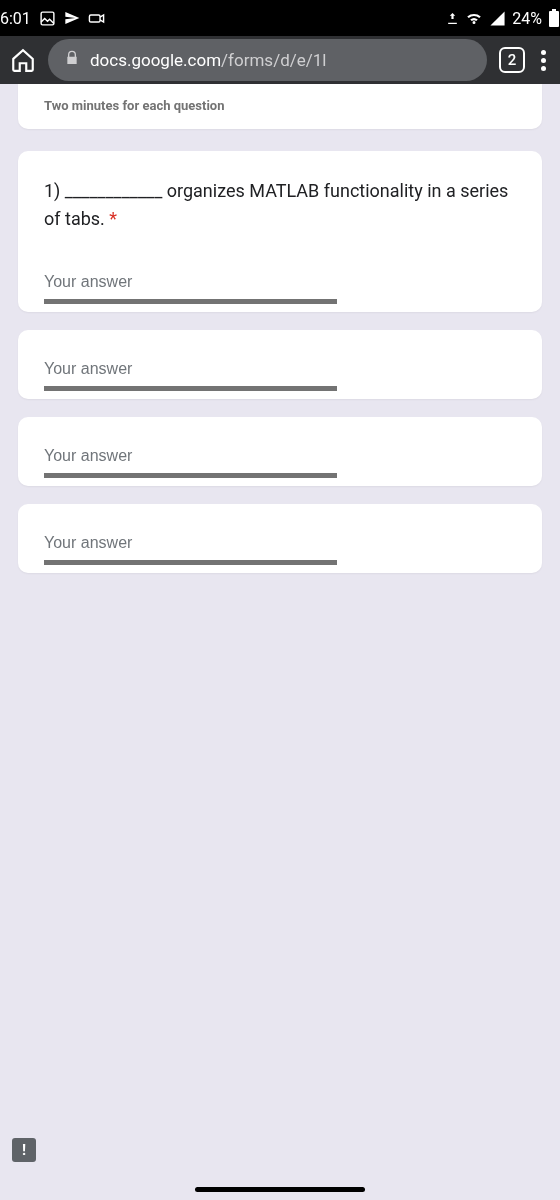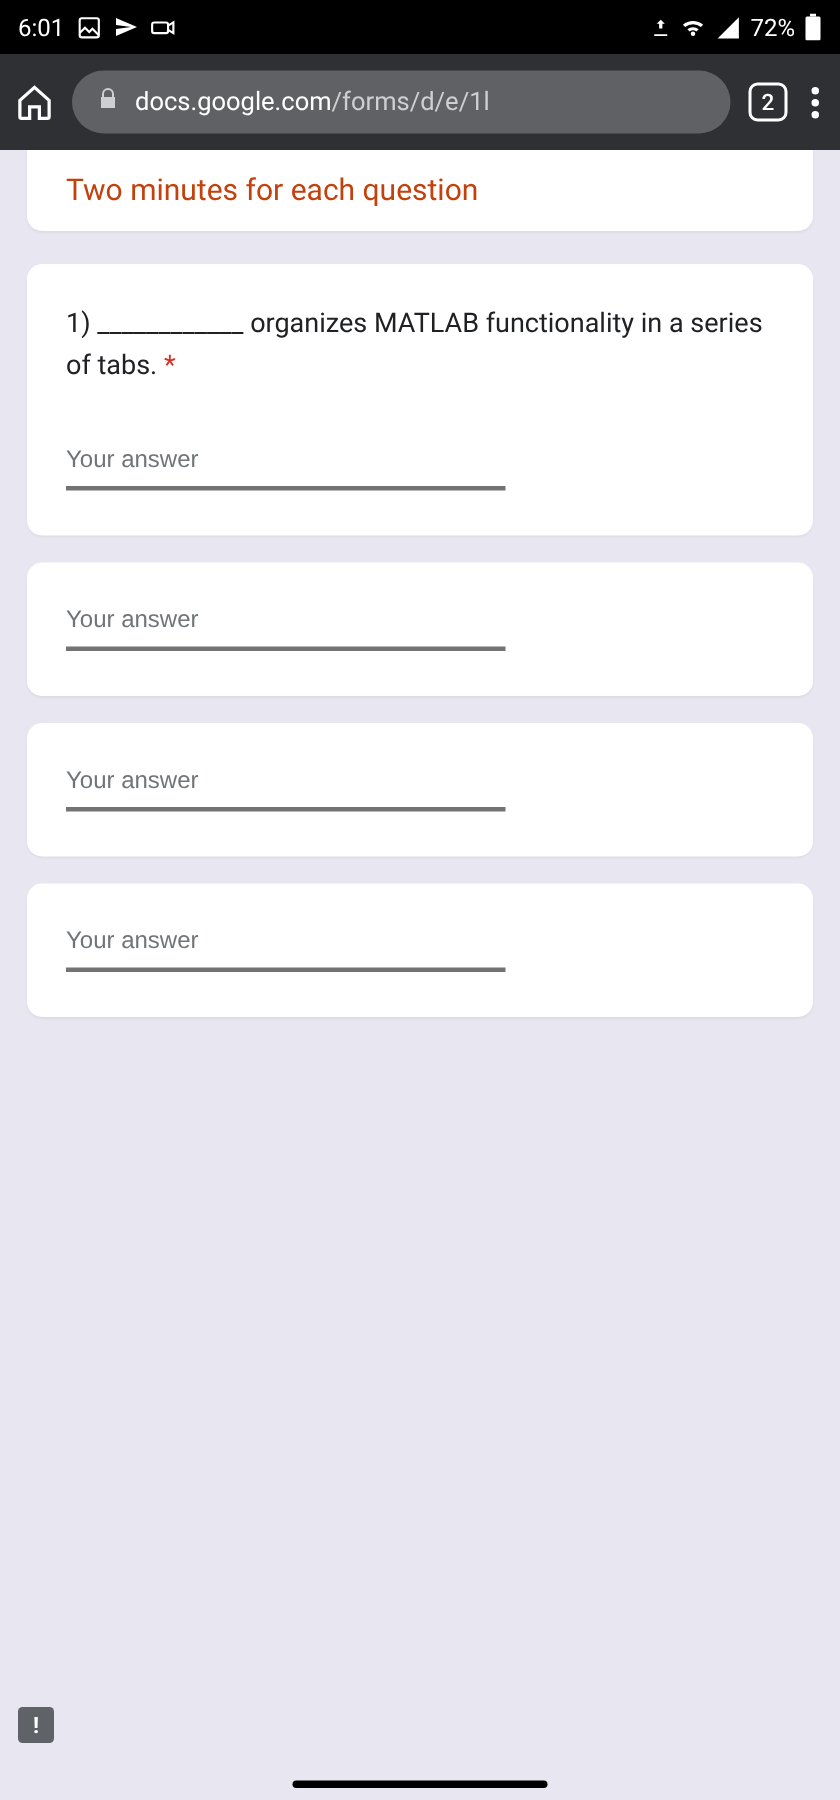--- a/index.html
+++ b/index.html
@@ -11,29 +11,29 @@
       overflow: hidden;
       position: relative;
     }
     .status-bar {
       background: #000;
       color: #fff;
       height: 36px;
       display: flex;
       justify-content: space-between;
       align-items: center;
-      padding: 0 12px;
+      padding: 0 0;
       font-size: 16px;
     }
     .status-left { display: flex; align-items: center; gap: 8px; }
     .status-right { display: flex; align-items: center; gap: 6px; }
     .status-icon { display: inline-flex; align-items: center; }
     .browser-bar {
       background: #2f3033;
-      height: 64px;
+      height: 48px;
       display: flex;
       align-items: center;
       padding: 0 10px;
       gap: 12px;
     }
     .home-btn { color: #fff; display: flex; align-items: center; }
     .url-pill {
       flex: 1;
       background: #5f6165;
       border-radius: 22px;
@@ -56,40 +56,40 @@
       color: #fff;
       display: flex; align-items: center; justify-content: center;
       font-size: 15px; font-weight: 500;
     }
     .more-btn { color:#fff; display:flex; flex-direction:column; gap:3px; padding:4px; }
     .more-btn span { width:5px; height:5px; background:#fff; border-radius:50%; }
     .content { padding: 0 18px; }
     .card {
       background: #fff;
       border-radius: 10px;
-      padding: 26px 26px 30px;
+      padding: 26px 26px 8px;
       margin-bottom: 18px;
       box-shadow: 0 1px 2px rgba(0,0,0,.05);
     }
     .header-card {
       border-radius: 0 0 10px 10px;
       padding: 14px 26px 16px;
       margin-bottom: 22px;
     }
-    .subtitle { font-size: 20px; color:#c2410c; }
+    .subtitle { font-size: 13px; color:#737373;font-weight:bold; }
     .question {
       font-size: 18px;
       color: #202124;
       line-height: 1.55;
       margin-bottom: 36px;
     }
     .req { color: #d93025; }
     .answer-field {
       border: none;
-      border-bottom: 3px solid #737373;
+      border-bottom: 5px solid #737373;
       font-size: 16px;
       color: #70757a;
       padding: 4px 0 8px;
       width: 62%;
       background: transparent;
       outline: none;
     }
     .answer-field::placeholder { color: #70757a; }
     .alert-badge {
       position: absolute;
@@ -145,21 +145,21 @@
     <span class="status-icon">
       <svg width="18" height="18" viewBox="0 0 24 24" fill="#fff">
           <path d="M12 20a2 2 0 100-4 2 2 0 000 4zm-5-6a8 8 0 0110 0l-2 2a5 5 0 00-6 0l-2-2zm-4-4a14 14 0 0118 0l-2 2a11 11 0 00-14 0l-2-2z"></path>
         </svg>
     </span>
     <span class="status-icon">
       <svg width="17" height="17" viewBox="0 0 24 24" fill="#fff">
           <path d="M2 22h20V2L2 22z"></path>
         </svg>
     </span>
-    <span>72%</span>
+    <span>24%</span>
     <span class="status-icon">
       <svg width="12" height="18" viewBox="0 0 12 18" fill="#fff">
           <rect x="1" y="2" width="10" height="16" rx="1"></rect>
           <rect x="4" y="0" width="4" height="2"></rect>
         </svg>
     </span>
   </div>
 </div>
 
 <div class="browser-bar">

